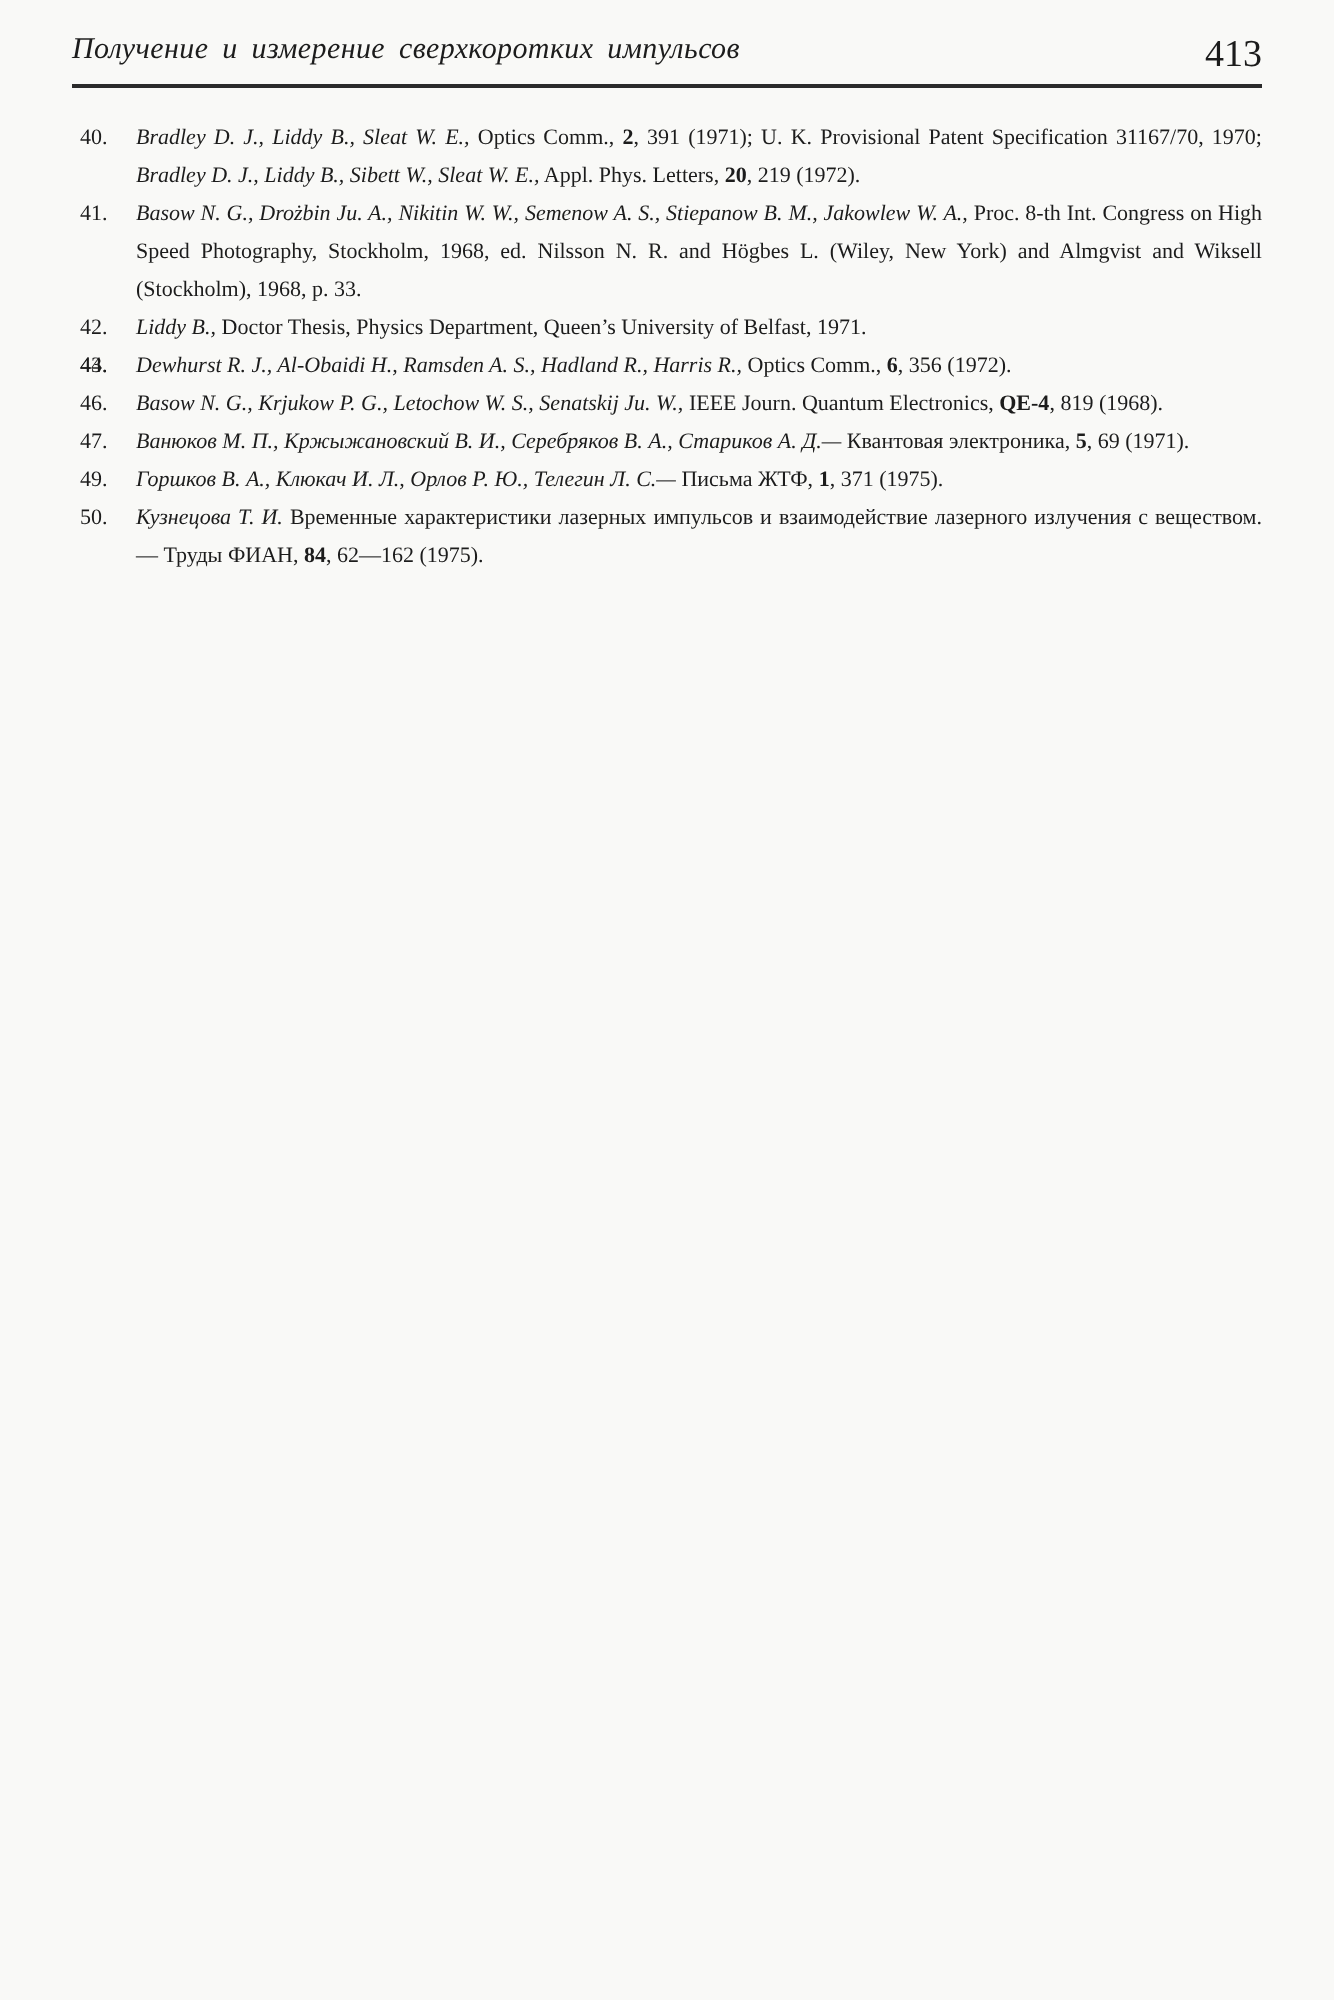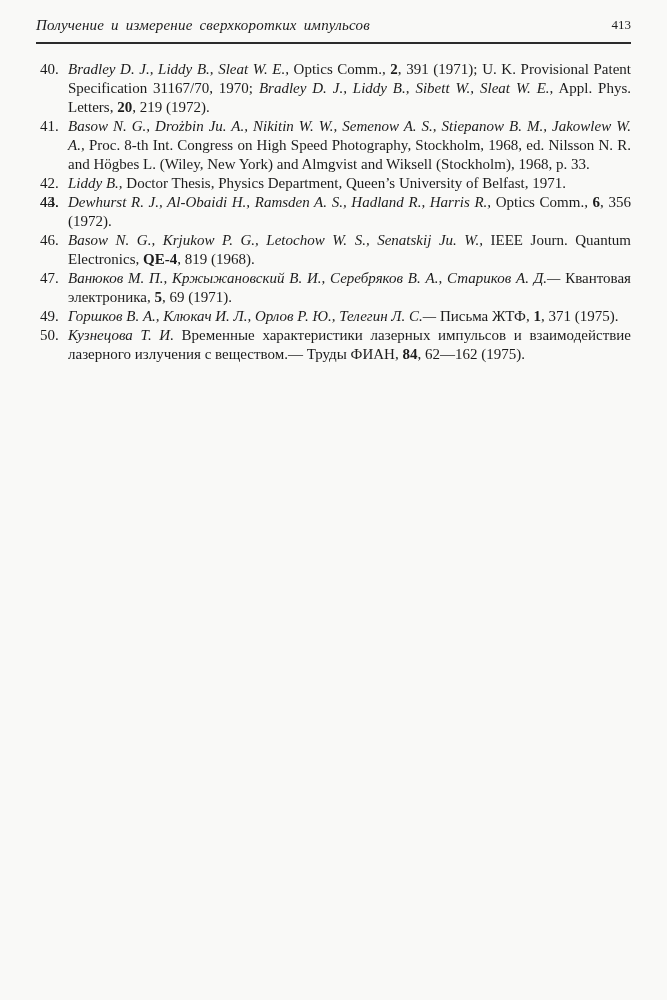--- a/index.html
+++ b/index.html
@@ -35,34 +35,34 @@
     text-align:left;
     font-style:italic;
     font-size:15px;
     letter-spacing:.2px;
     word-spacing:3px;
     white-space:nowrap;
   }
   .running-head .page-number{
     position:absolute;
     right:0; top:0;
-    font-size:13px;
+    font-size:19px;
   }
   .head-rule{
     margin:3px 36px 0 36px;
     height:2px;
     background:var(--rule);
     border:none;
   }
   
   .refs{
     list-style:none;
     margin:16px 36px 0 40px;
     padding:0;
-    font-size:15px;
+    font-size:11px;
     line-height:19px;
   }
   .ref{
     position:relative;
     padding-left:28px;
     text-align:justify;
   }
   .ref-num{
     position:absolute;
     left:0;

